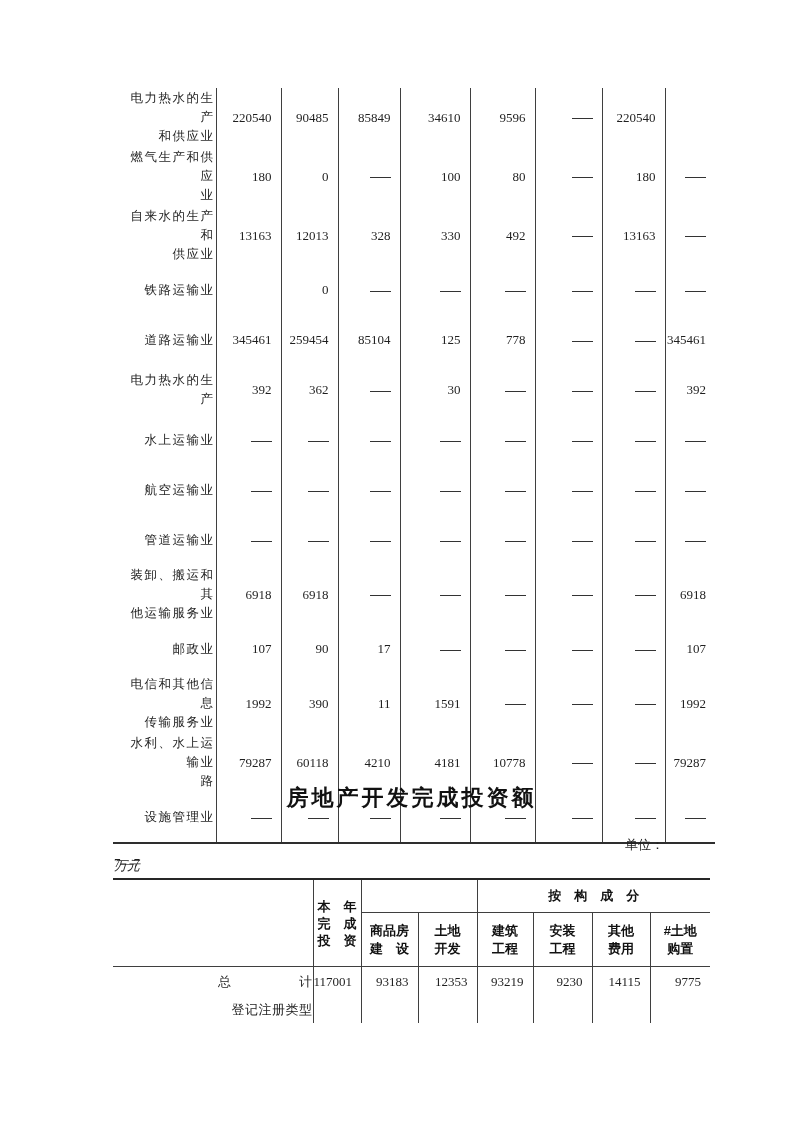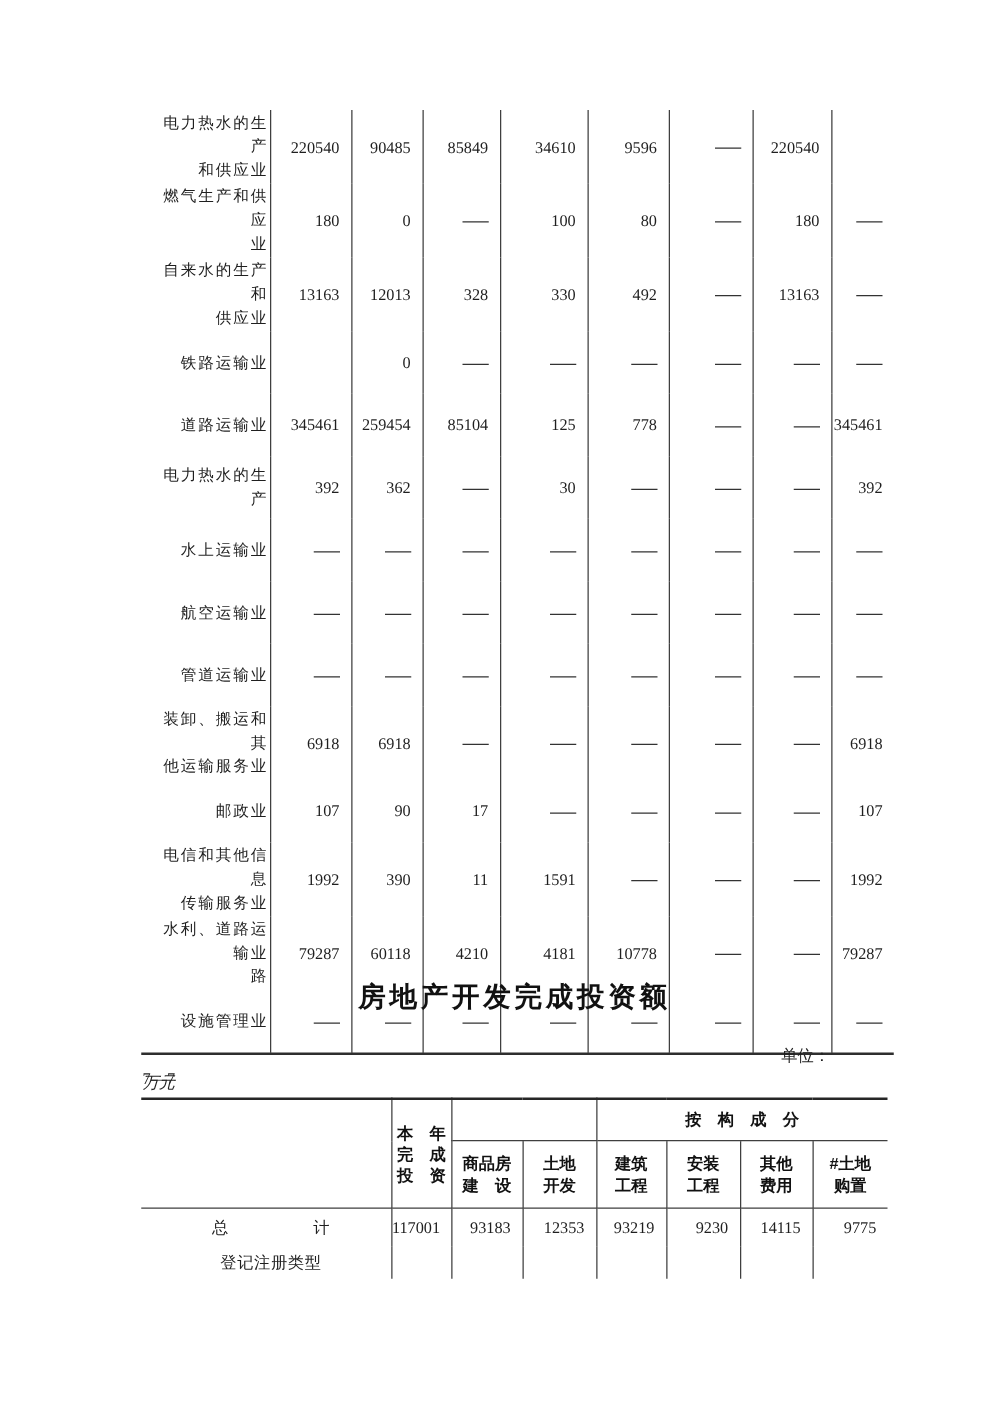--- a/index.html
+++ b/index.html
@@ -34,21 +34,21 @@
            font-size:13px;font-weight:normal;padding:0;}
   table.t2 th:last-child,table.t2 td:last-child{border-right:none;}
   table.t2 thead th{font-family:"Liberation Sans","DejaVu Sans",sans-serif;font-weight:bold;color:#111;}
   tr.hrow1 th{height:32px;}
   tr.hrow1 th.bb{border-bottom:1px solid #3f3f3f;}
   tr.hrow2 th{height:53px;border-bottom:1px solid #3f3f3f;line-height:18px;text-align:center;}
   th.annual{border-bottom:1px solid #3f3f3f;text-align:center;line-height:17px;}
   th.lblcol{border-bottom:1px solid #3f3f3f;}
   table.t2 tbody td{height:30px;}
   table.t2 tbody tr.last td{height:26px;}
-  table.t2 td.lbl{padding-left:8px;text-align:center;letter-spacing:0.5px;}
+  table.t2 td.lbl{padding-left:8px;text-align:right;letter-spacing:0.5px;}
 </style>
 </head>
 <body>
 
 <div class="page">
 
   <table class="t1">
     <colgroup>
       <col style="width:103px">
         <col style="width:65px">
@@ -217,21 +217,21 @@
           <td class="num">390</td>
           <td class="num">11</td>
           <td class="num">1591</td>
           <td class="num"><span class="dash"></span></td>
           <td class="num"><span class="dash"></span></td>
           <td class="num"><span class="dash"></span></td>
           <td class="num">1992</td>
         </tr>
         <tr>
           <td class="lbl">
-            <div>水利、道路运输业</div>
+            <div>水利、水上运输业</div>
             <div>路</div>
           </td>
           <td class="num">79287</td>
           <td class="num">60118</td>
           <td class="num">4210</td>
           <td class="num">4181</td>
           <td class="num">10778</td>
           <td class="num"><span class="dash"></span></td>
           <td class="num"><span class="dash"></span></td>
           <td class="num">79287</td>

